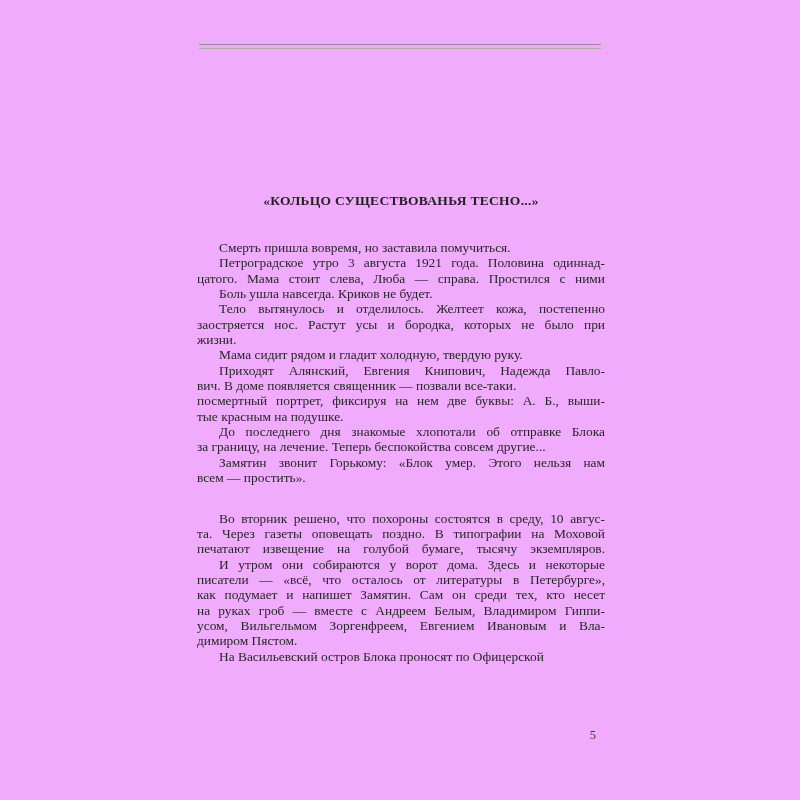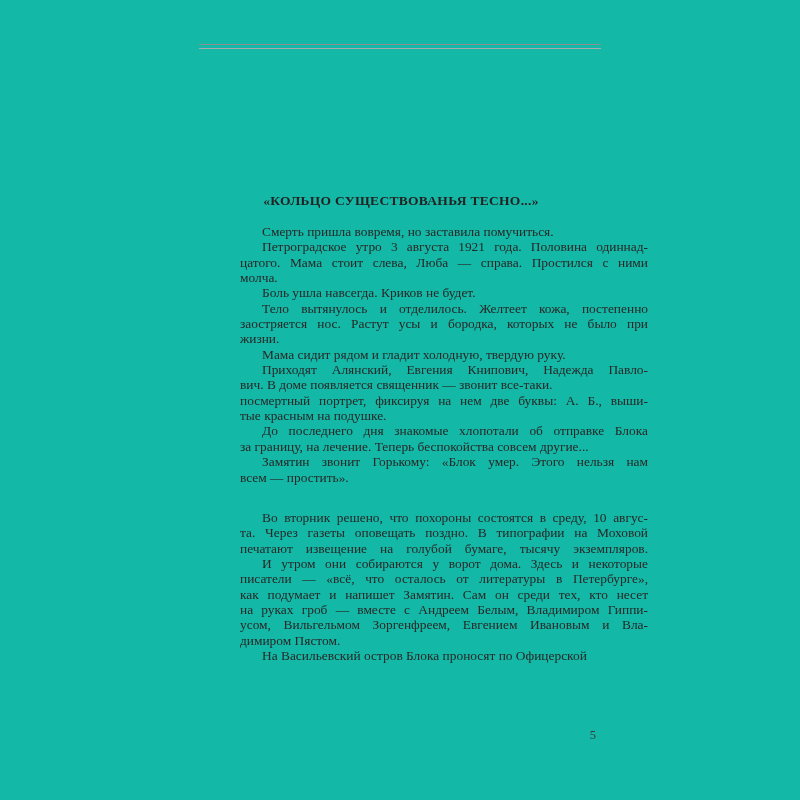--- a/index.html
+++ b/index.html
@@ -4,21 +4,21 @@
 <style>
   html, body {
     margin: 0;
     padding: 0;
     background: #ffffff;
   }
   .book-page {
     position: relative;
     width: 800px;
     height: 800px;
-    background: #14b8a6;
+    background: #f0abfc;
     overflow: hidden;
     font-family: "Liberation Serif", "DejaVu Serif", serif;
     color: #272727;
   }
   .header-rule {
     position: absolute;
     left: 199px;
     top: 44px;
     width: 402px;
     height: 3px;
@@ -33,25 +33,24 @@
     text-align: center;
     font-weight: bold;
     font-size: 13.5px;
     line-height: 15px;
     letter-spacing: 0.3px;
     color: #222222;
   }
   .text-block {
     position: absolute;
     left: 197px;
-    top: 224px;
+    top: 240px;
     width: 408px;
     font-size: 13.4px;
     line-height: 15.35px;
-    margin-left: 43px;
   }
   .section + .section {
     margin-top: 25px;
   }
   .line {
     text-align: justify;
     text-align-last: justify;
   }
   .line.last {
     text-align: left;
@@ -79,36 +78,35 @@
   <div class="header-rule"></div>
   <div class="page-title">«КОЛЬЦО СУЩЕСТВОВАНЬЯ ТЕСНО...»</div>
   <div class="text-block">
       <div class="section">
         <div class="para">
           <div class="line first last">Смерть пришла вовремя, но заставила помучиться.</div>
         </div>
         <div class="para">
           <div class="line first">Петроградское утро 3 августа 1921 года. Половина одиннад-</div>
           <div class="line">цатого. Мама стоит слева, Люба — справа. Простился с ними</div>
-          <div class="line last">молча.</div>
         </div>
         <div class="para">
           <div class="line first last">Боль ушла навсегда. Криков не будет.</div>
         </div>
         <div class="para">
           <div class="line first">Тело вытянулось и отделилось. Желтеет кожа, постепенно</div>
           <div class="line">заостряется нос. Растут усы и бородка, которых не было при</div>
           <div class="line last">жизни.</div>
         </div>
         <div class="para">
           <div class="line first last">Мама сидит рядом и гладит холодную, твердую руку.</div>
         </div>
         <div class="para">
           <div class="line first">Приходят Алянский, Евгения Книпович, Надежда Павло-</div>
-          <div class="line last">вич. В доме появляется священник — звонит все-таки.</div>
+          <div class="line last">вич. В доме появляется священник — позвали все-таки.</div>
         </div>
         <div class="para">
           <div class="line">посмертный портрет, фиксируя на нем две буквы: А. Б., выши-</div>
           <div class="line last">тые красным на подушке.</div>
         </div>
         <div class="para">
           <div class="line first">До последнего дня знакомые хлопотали об отправке Блока</div>
           <div class="line last">за границу, на лечение. Теперь беспокойства совсем другие...</div>
         </div>
         <div class="para">

